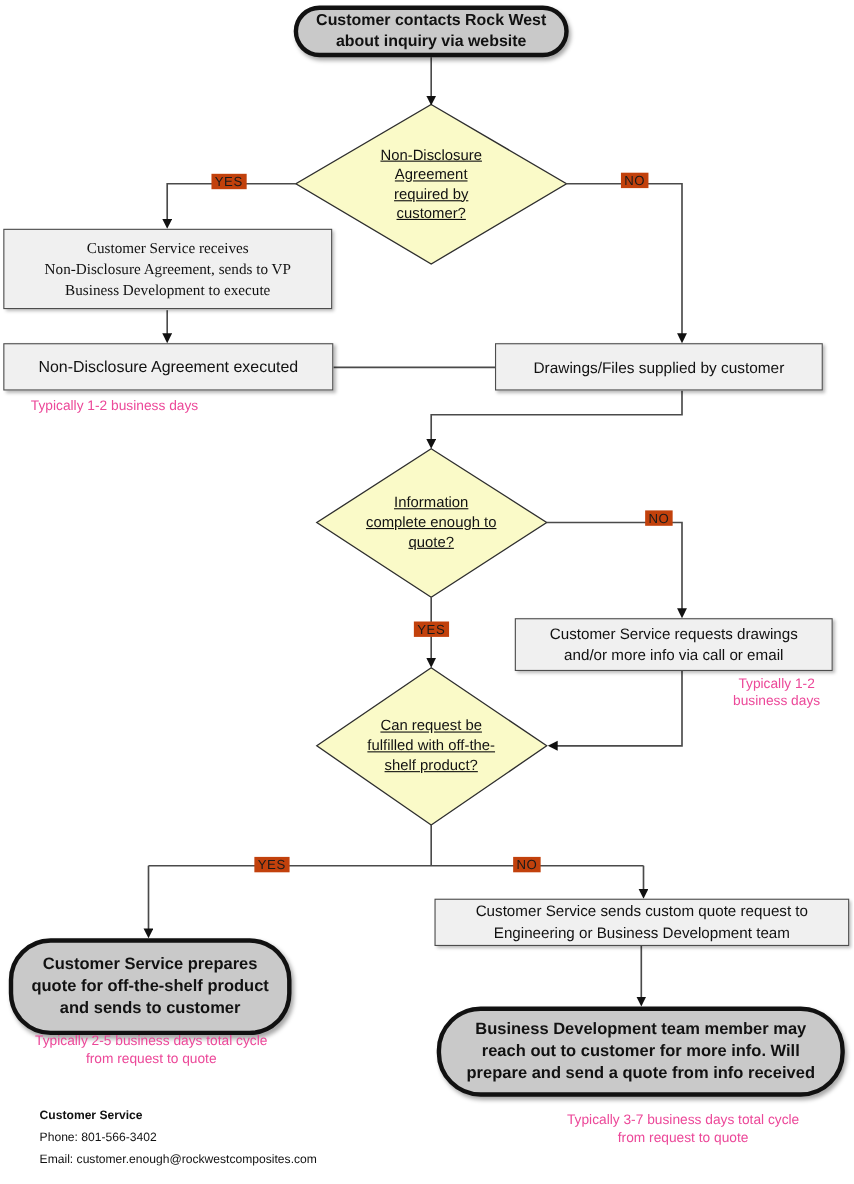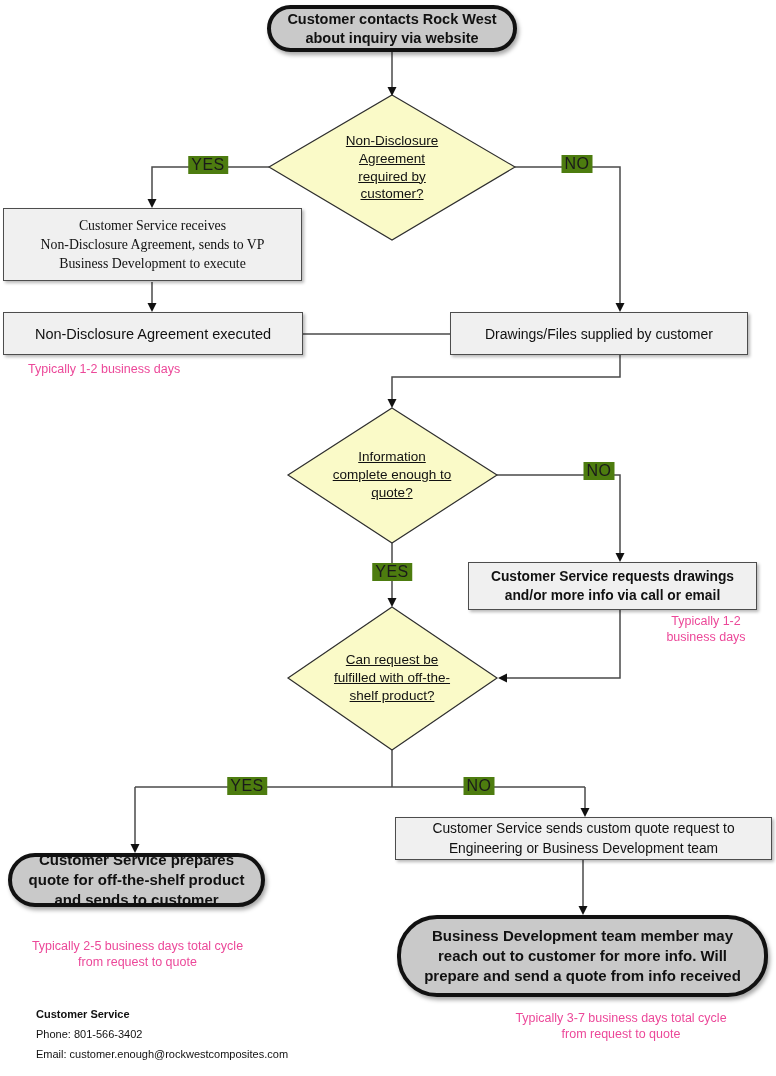--- a/index.html
+++ b/index.html
@@ -13,22 +13,22 @@
   .terminator{
     background:#c9c9c9;border:4px solid #111;font-weight:bold;
     box-shadow:2px 3px 4px rgba(0,0,0,.35);
   }
   .process{
     background:#f0f0f0;border:1.5px solid #4d4d4d;
     box-shadow:2px 2px 3px rgba(0,0,0,.28);
   }
   .diamond-label{background:transparent;line-height:1.32;text-decoration:underline;}
   .edge-label{
-    position:absolute;transform:translate(-50%,-50%);background:#4d7c0f;
-    padding:0 3px;font-size:16px;letter-spacing:.5px;color:#1a1a1a;
+    position:absolute;transform:translate(-50%,-50%);background:#c2410c;
+    padding:0 3px;font-size:12px;letter-spacing:.5px;color:#1a1a1a;
   }
   .note{
     position:absolute;font-size:12.5px;line-height:1.28;
     color:#ec4899;white-space:pre-line;
   }
   #contact{position:absolute;left:8px;top:1004px;font-size:11px;line-height:20px;margin-left:28px;}
   #contact .bold{font-weight:bold;}
   .diamond-shape{fill:#fafac8;stroke:#2e2e2e;stroke-width:1.2;}
   .wire{stroke:#4a4a4a;stroke-width:1.5;fill:none;}
 </style>
@@ -60,37 +60,37 @@
     <line class="wire" x1="392" y1="750" x2="392" y2="787"></line>
     <line class="wire" x1="135" y1="787" x2="585" y2="787"></line>
     <line class="wire" x1="135" y1="787" x2="135" y2="845" marker-end="url(#arr)"></line>
     <line class="wire" x1="585" y1="787" x2="585" y2="809" marker-end="url(#arr)"></line>
     <line class="wire" x1="583" y1="860" x2="583" y2="907" marker-end="url(#arr)"></line>
   </svg>
 
   <div class="node terminator" style="left:267px;top:5px;width:250px;height:47px;border-radius:27px;font-size:14.5px;line-height:1.3;">Customer contacts Rock West
 about inquiry via website</div>
 
-  <div class="node terminator" style="left:8px;top:853px;width:257px;height:54px;border-radius:38px;font-size:15px;line-height:1.35;">Customer Service prepares
+  <div class="node terminator" style="left:8px;top:853px;width:257px;height:88px;border-radius:38px;font-size:15px;line-height:1.35;">Customer Service prepares
 quote for off-the-shelf product
 and sends to customer</div>
 
   <div class="node terminator" style="left:397px;top:915px;width:371px;height:82px;border-radius:40px;font-size:15px;line-height:1.35;">Business Development team member may
 reach out to customer for more info. Will
 prepare and send a quote from info received</div>
 
   <div class="node process" style="left:3px;top:208px;width:299px;height:73px;font-size:13.8px;line-height:1.4;font-family:Liberation Serif, serif;">Customer Service receives
 Non-Disclosure Agreement, sends to VP
 Business Development to execute</div>
 
   <div class="node process" style="left:3px;top:312px;width:300px;height:43px;font-size:14.5px;">Non-Disclosure Agreement executed</div>
 
   <div class="node process" style="left:450px;top:312px;width:298px;height:43px;font-size:14px;">Drawings/Files supplied by customer</div>
 
-  <div class="node process" style="left:468px;top:562px;width:289px;height:48px;font-size:13.8px;line-height:1.4;font-weight:bold;">Customer Service requests drawings
+  <div class="node process" style="left:468px;top:562px;width:289px;height:48px;font-size:13.8px;line-height:1.4;">Customer Service requests drawings
 and/or more info via call or email</div>
 
   <div class="node process" style="left:395px;top:817px;width:377px;height:43px;font-size:13.8px;line-height:1.4;">Customer Service sends custom quote request to
 Engineering or Business Development team</div>
 
   <div class="node diamond-label" style="left:292px;top:110px;width:200px;height:115px;font-size:13.5px;">Non-Disclosure
 Agreement
 required by
 customer?</div>
 

